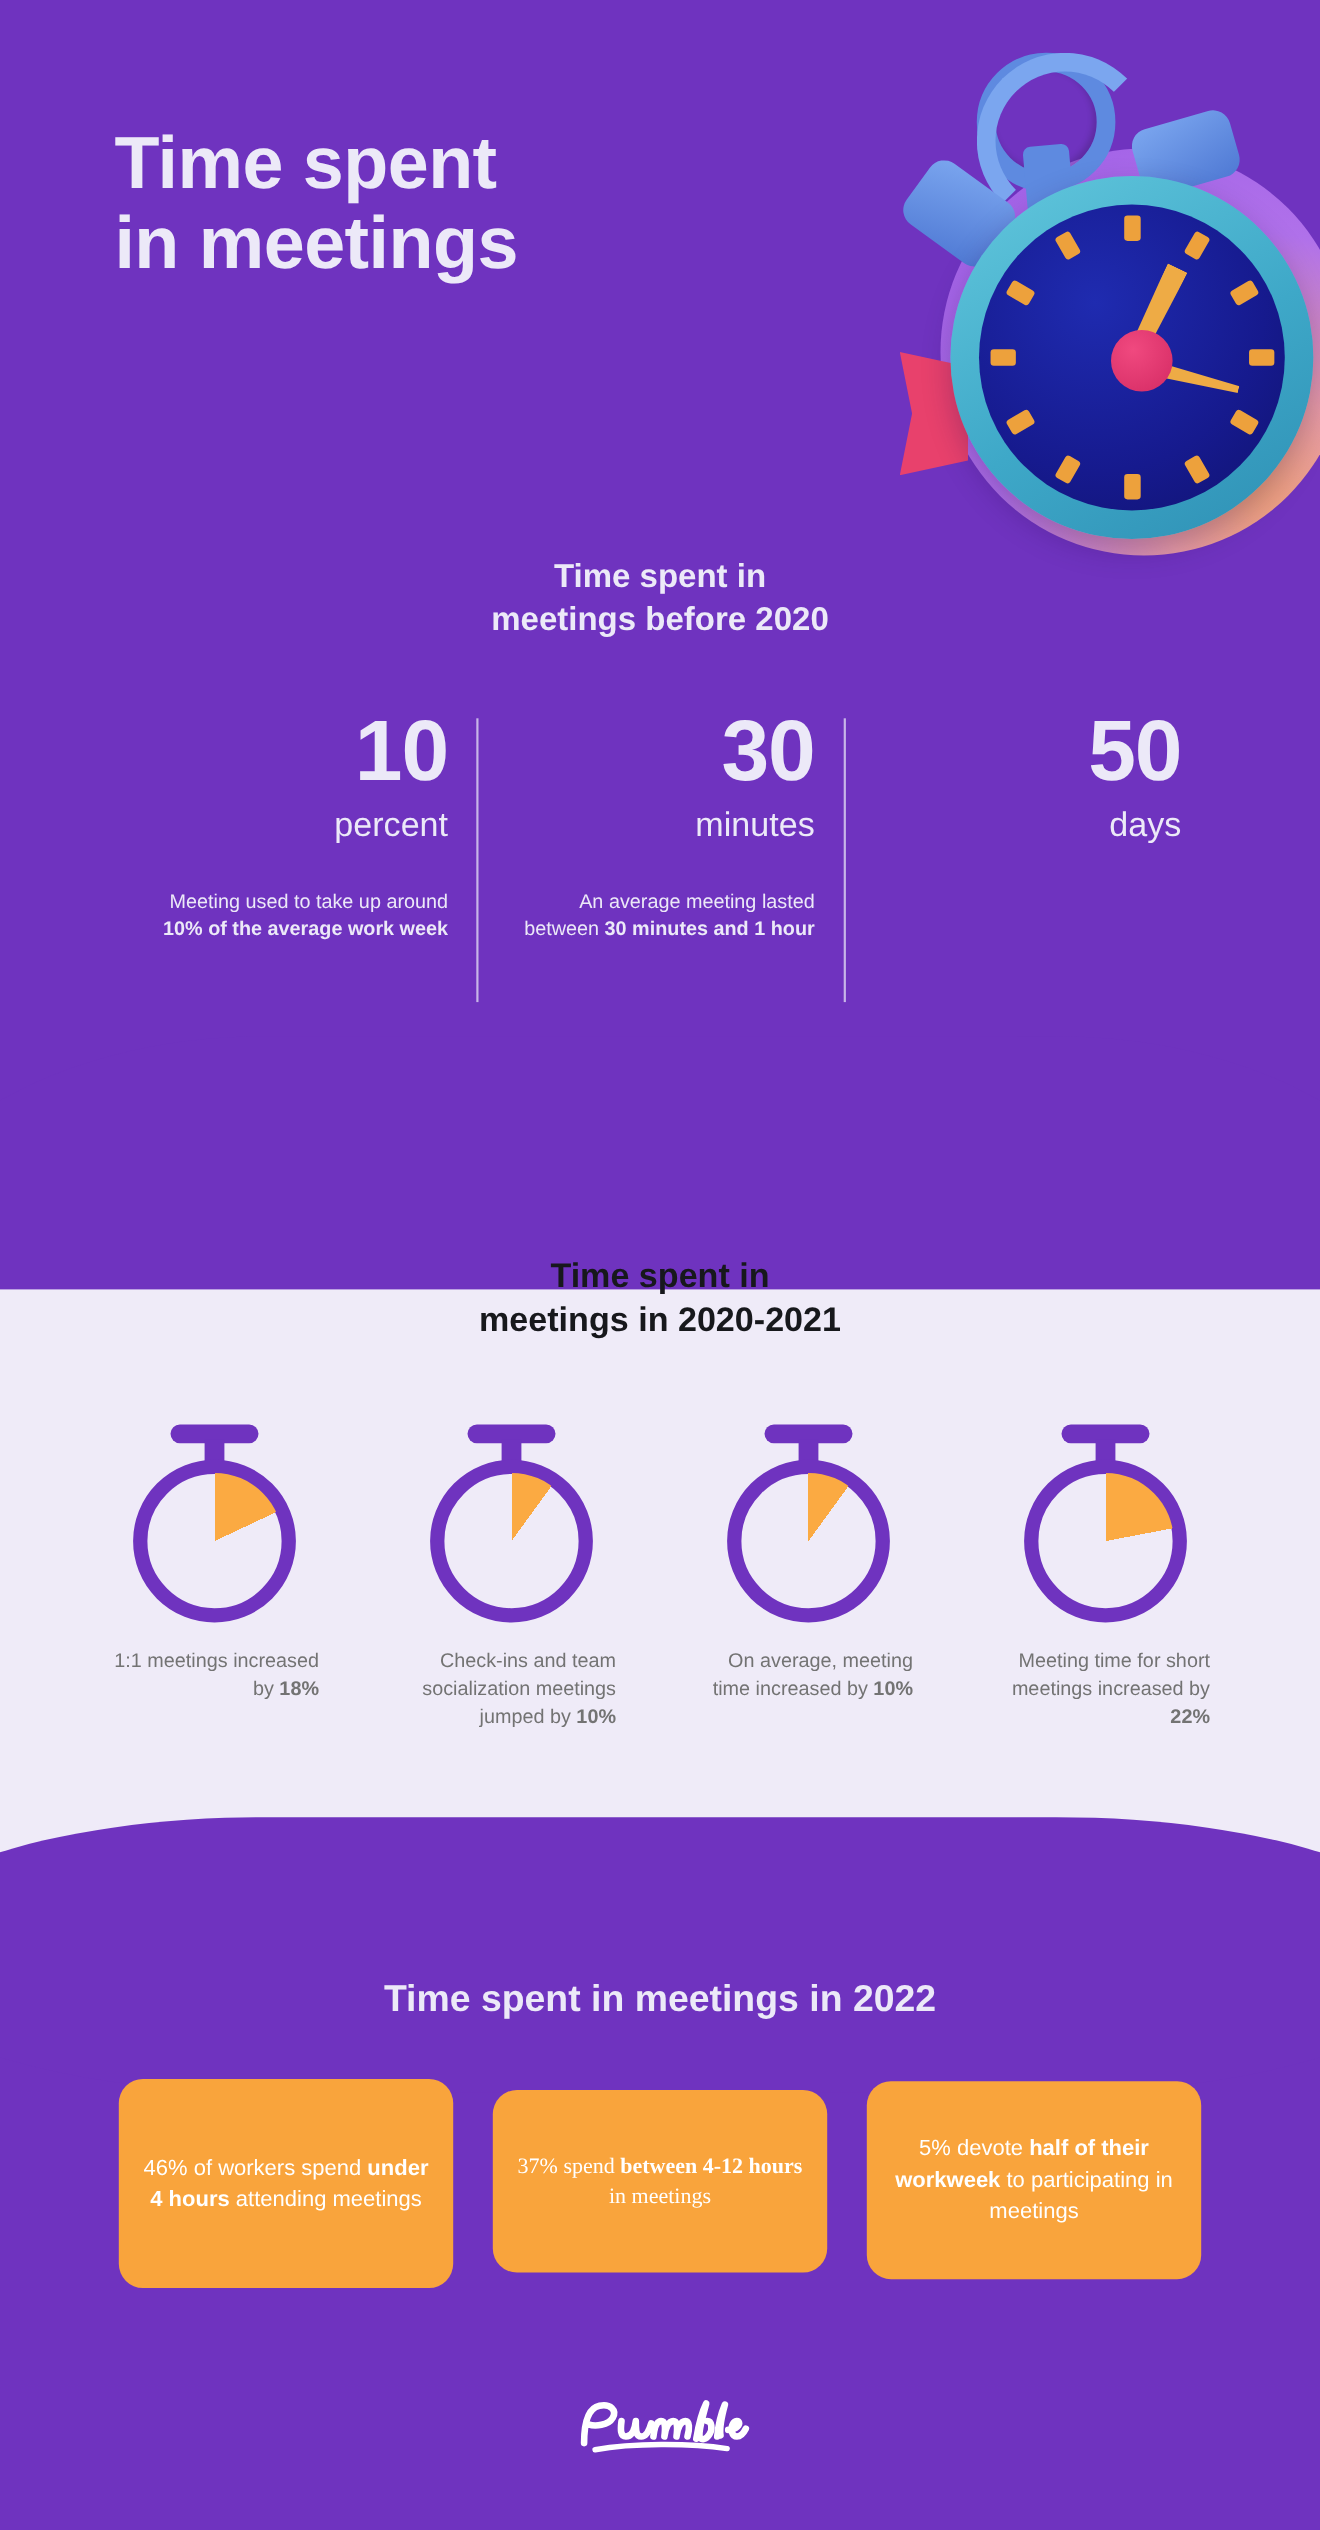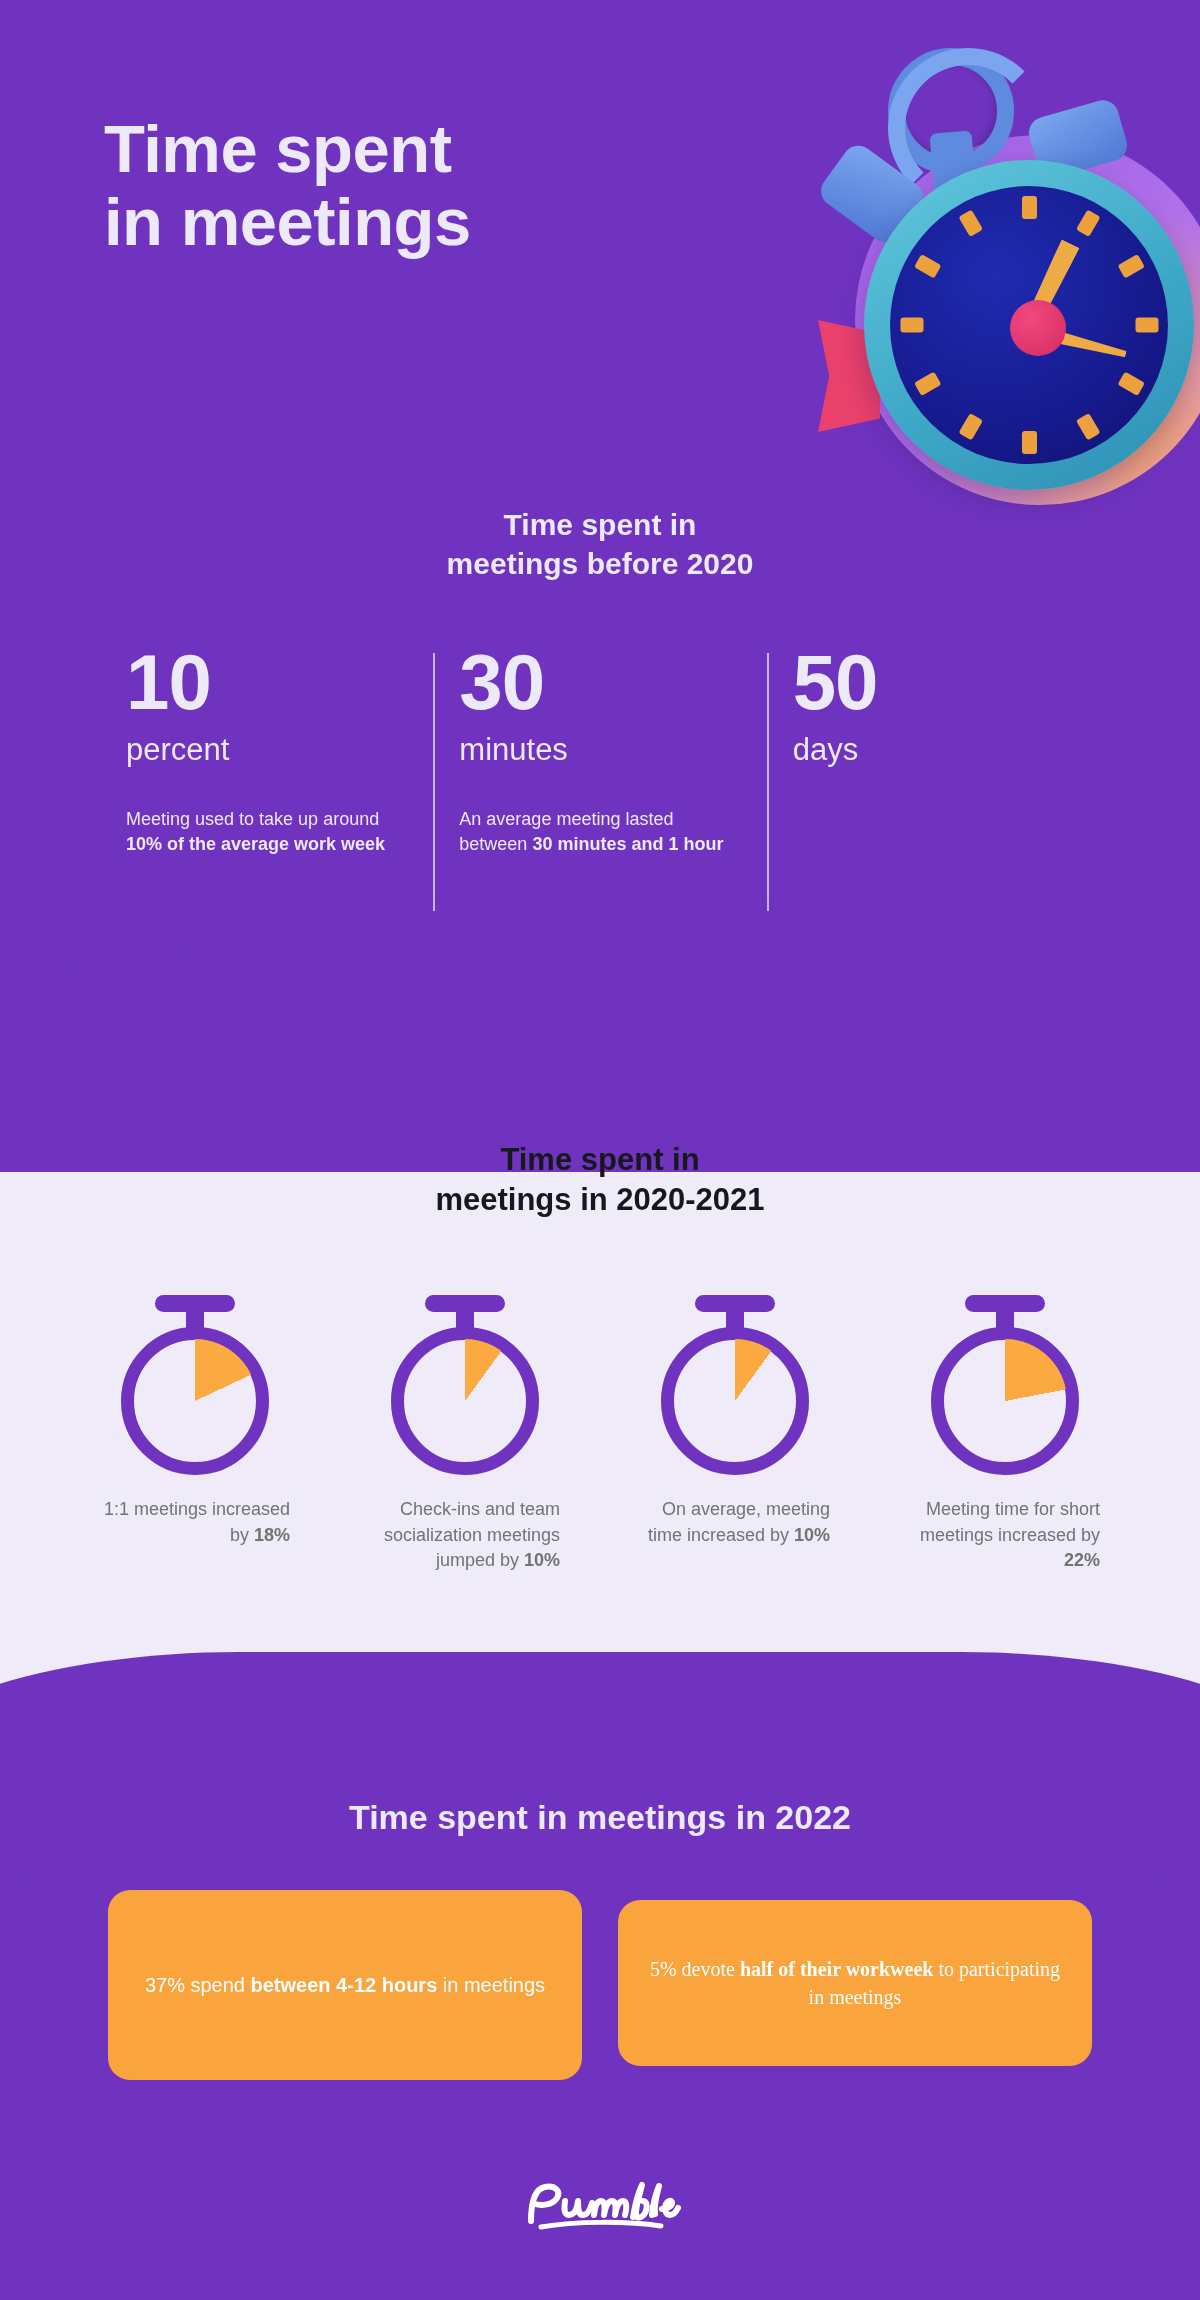--- a/index.html
+++ b/index.html
@@ -108,21 +108,21 @@
   }
 
   
   #hero-sub {
     position:absolute; left:0; top:505px; width:1200px;
     text-align:center; color:#ece9f8;
     font-size:30px; font-weight:bold; line-height:1.30;
   }
   
   #stats { position:absolute; left:100px; top:645px; width:1000px; display:flex; }
-  .stat { flex:1; text-align:left; position:relative; padding:0 26px; }
+  .stat { flex:1; text-align:right; position:relative; padding:0 26px; }
   .stat + .stat::before{
     content:""; position:absolute; left:0; top:8px;
     width:2px; height:258px; background:#d7cdee; opacity:.85;
   }
   .stat-num{
     font-size:78px; font-weight:bold; color:#ece9f8; line-height:.96;
     letter-spacing:-1px;
   }
   .stat-unit{
     font-size:31px; color:#ece9f8; margin-top:14px; line-height:1;
@@ -310,20 +310,23 @@
     <div class="watch-cap"><span>Meeting time for short meetings increased by </span><b>22%</b><span></span></div>
   </div>
 </div>
 
 <div id="bottom">
   <div id="bottom-curve"></div>
   <h2 id="bottom-title">Time spent in meetings in 2022</h2>
 
   <div id="cards">
     <div class="card">
+      <div><span>46% of workers spend </span><b>under 4 hours</b><span> attending meetings</span></div>
+    </div>
+    <div class="card">
       <div><span>37% spend </span><b>between 4-12 hours</b><span> in meetings</span></div>
     </div>
     <div class="card">
       <div><span>5% devote </span><b>half of their workweek</b><span> to participating in meetings</span></div>
     </div>
   </div>
 </div>
 
 <div id="logo">
   <svg width="170" height="62" viewBox="0 0 170 62">

